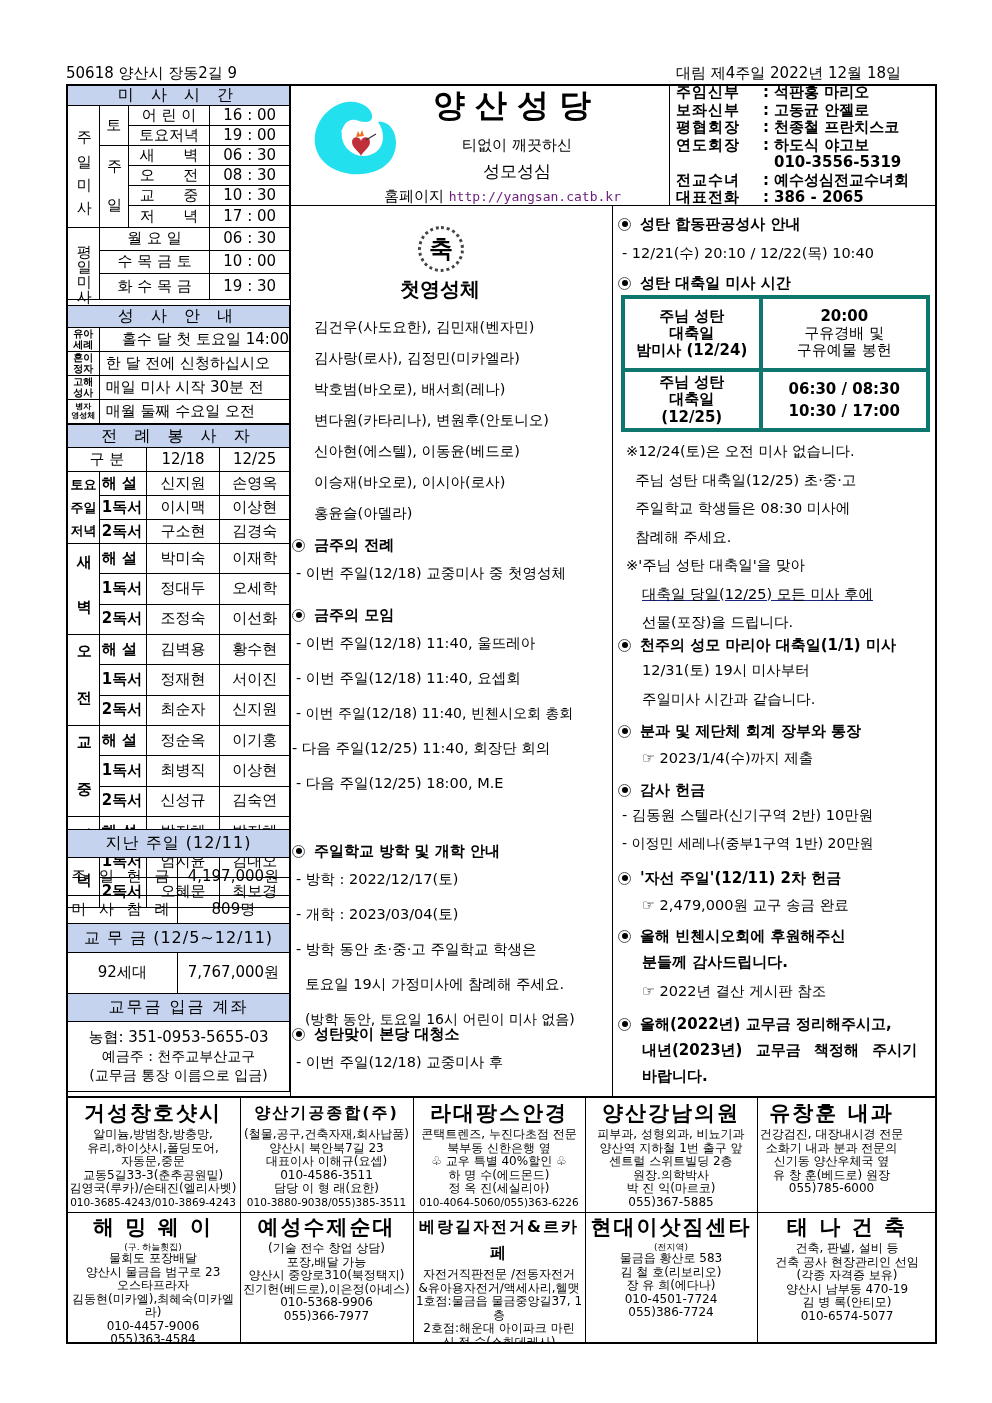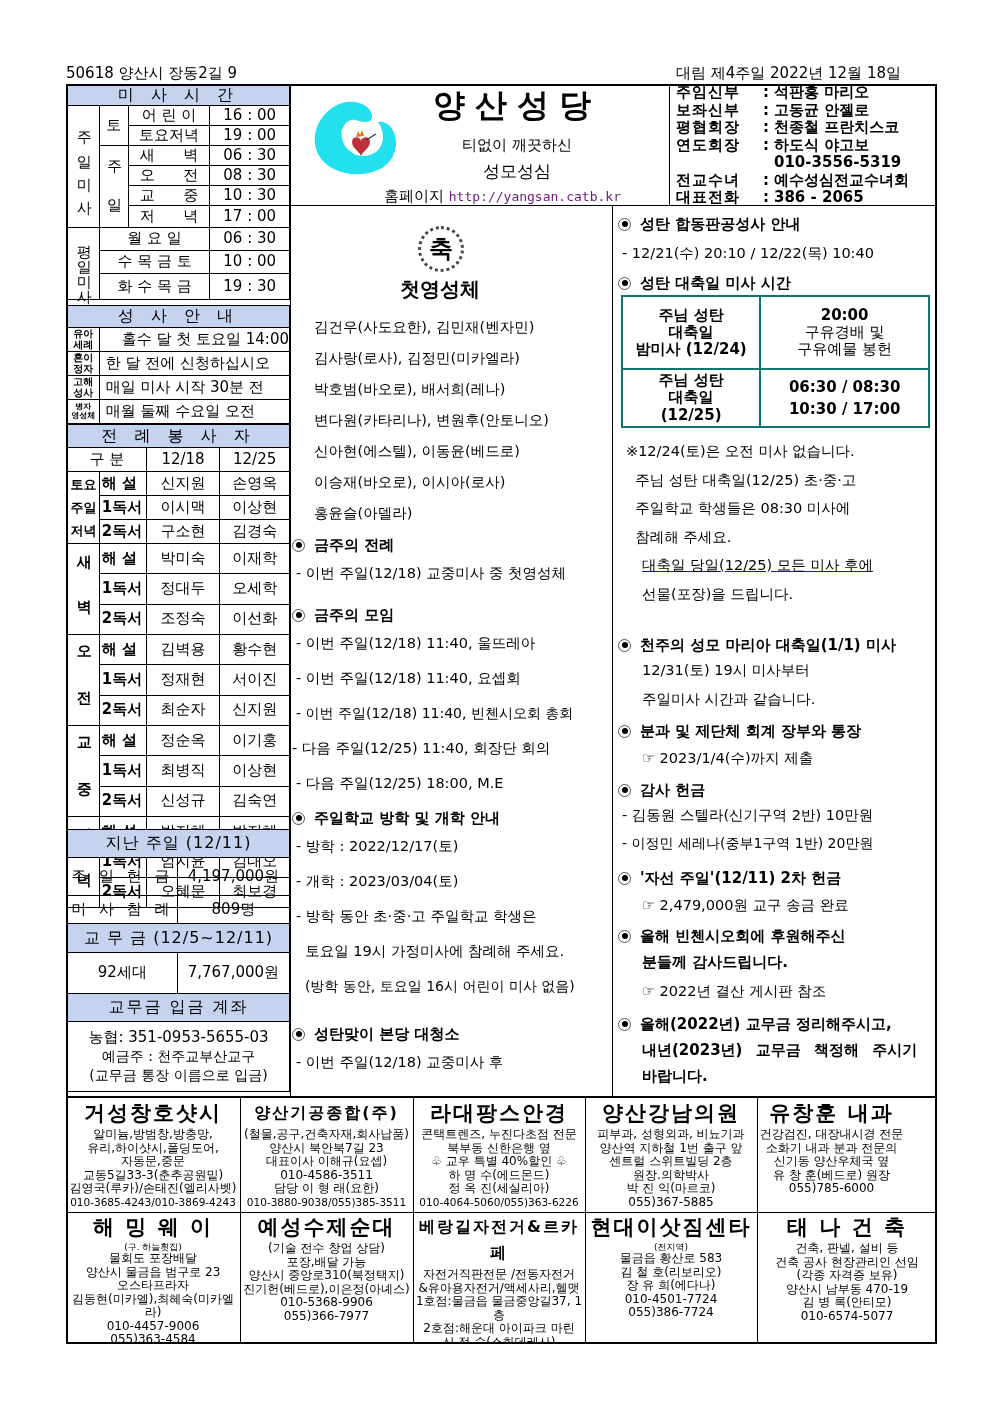--- a/index.html
+++ b/index.html
@@ -40,21 +40,21 @@
   .fc-title { position: absolute; left: 370px; top: 276px; width: 140px; text-align: center; font-size: 20px; font-weight: bold; }
   .names { position: absolute; left: 314px; top: 312px; font-size: 14.5px; line-height: 31px; }
   .sec { position: absolute; font-size: 15px; white-space: nowrap; }
   .sec .h { font-weight: bold; display: flex; align-items: center; height: 22px; }
   .bullet { display: inline-block; width: 13px; height: 13px; border: 1px solid #555; border-radius: 50%; margin-right: 9px; position: relative; background: #fff; }
   .bullet::after { content: ""; position: absolute; left: 2.5px; top: 2.5px; width: 6px; height: 6px; border-radius: 50%; background: #000; }
   .item { line-height: 35px; font-size: 14.5px; }
 
   
   .xtab { position: absolute; left: 621px; top: 295px; border-collapse: collapse; font-size: 15px; }
-  .xtab td { border: 2px solid #0f766e; text-align: center; line-height: 1.15; padding: 2px 4px; }
+  .xtab td { border: 4px solid #0f766e; text-align: center; line-height: 1.15; padding: 2px 4px; }
   .r-text { position: absolute; font-size: 14.5px; line-height: 28.5px; white-space: nowrap; }
   .u { text-decoration: underline; text-decoration-color: #1a237e; }
 
   
   .ads { position: absolute; left: 66px; top: 1098px; width: 871px; height: 246px; border: 2px solid #000; border-top: none; }
   .ad { position: absolute; text-align: center; font-size: 12px; line-height: 13.5px; overflow: hidden; }
   .ad .name { font-size: 21px; font-weight: bold; line-height: 26px; letter-spacing: 2px; margin-bottom: 2px; }
   .ad .small { font-size: 9px; line-height: 10px; }
 </style>
 </head>
@@ -379,21 +379,21 @@
   <div class="h">
       <span class="bullet"></span>
       <span>금주의 모임</span>
     </div>
   <div class="item" style="padding-left:4px">- 이번 주일(12/18) 11:40, 울뜨레아</div>
   <div class="item" style="padding-left:4px">- 이번 주일(12/18) 11:40, 요셉회</div>
   <div class="item" style="padding-left:4px; font-size:14px">- 이번 주일(12/18) 11:40, 빈첸시오회 총회</div>
   <div class="item" style="">- 다음 주일(12/25) 11:40, 회장단 회의</div>
   <div class="item" style="padding-left:4px">- 다음 주일(12/25) 18:00, M.E</div>
 </div>
-<div class="sec" style="left:292px; top:807px;">
+<div class="sec" style="left:292px; top:840px;">
   <div class="h">
       <span class="bullet"></span>
       <span>주일학교 방학 및 개학 안내</span>
     </div>
   <div class="item" style="padding-left:4px">- 방학 : 2022/12/17(토)</div>
   <div class="item" style="padding-left:4px">- 개학 : 2023/03/04(토)</div>
   <div class="item" style="padding-left:4px">- 방학 동안 초·중·고 주일학교 학생은</div>
   <div class="item" style="padding-left:4px; white-space:pre">  토요일 19시 가정미사에 참례해 주세요.</div>
   <div class="item" style="padding-left:4px; white-space:pre; font-size:14px">  (방학 동안, 토요일 16시 어린이 미사 없음)</div>
 </div>
@@ -448,20 +448,21 @@
         </td>
   </tr>
 </tbody>
   </table>
 
 <div class="r-text" style="left:626px; top:437px;">
   <div style="white-space:pre">※12/24(토)은 오전 미사 없습니다.</div>
   <div style="white-space:pre">  주님 성탄 대축일(12/25) 초·중·고</div>
   <div style="white-space:pre">  주일학교 학생들은 08:30 미사에</div>
   <div style="white-space:pre">  참례해 주세요.</div>
+  <div style="white-space:pre">※'주님 성탄 대축일'을 맞아</div>
   <div style="padding-left:16px"><span class="u">대축일 당일(12/25) 모든 미사 후에</span></div>
   <div style="padding-left:16px">선물(포장)을 드립니다.</div>
 </div>
 
 <div class="sec" style="left:618px; top:634px;">
   <div class="h">
       <span class="bullet"></span>
       <span>천주의 성모 마리아 대축일(1/1) 미사</span>
     </div>
   <div class="item" style="padding-left:24px; line-height:29px">12/31(토) 19시 미사부터</div>

